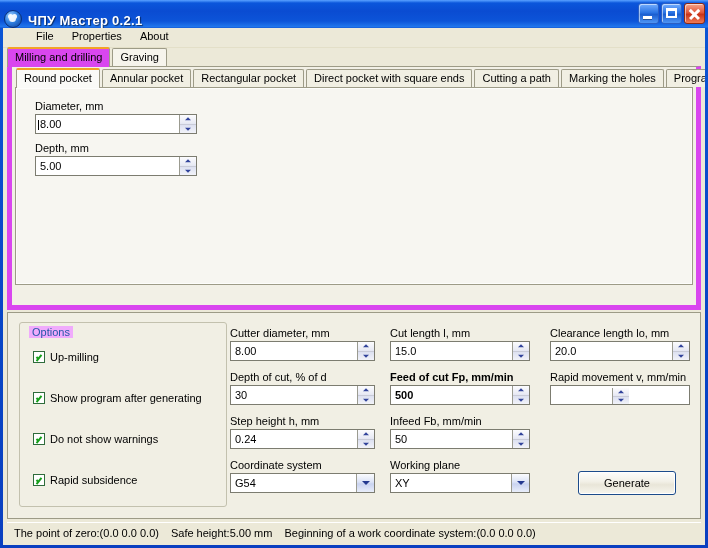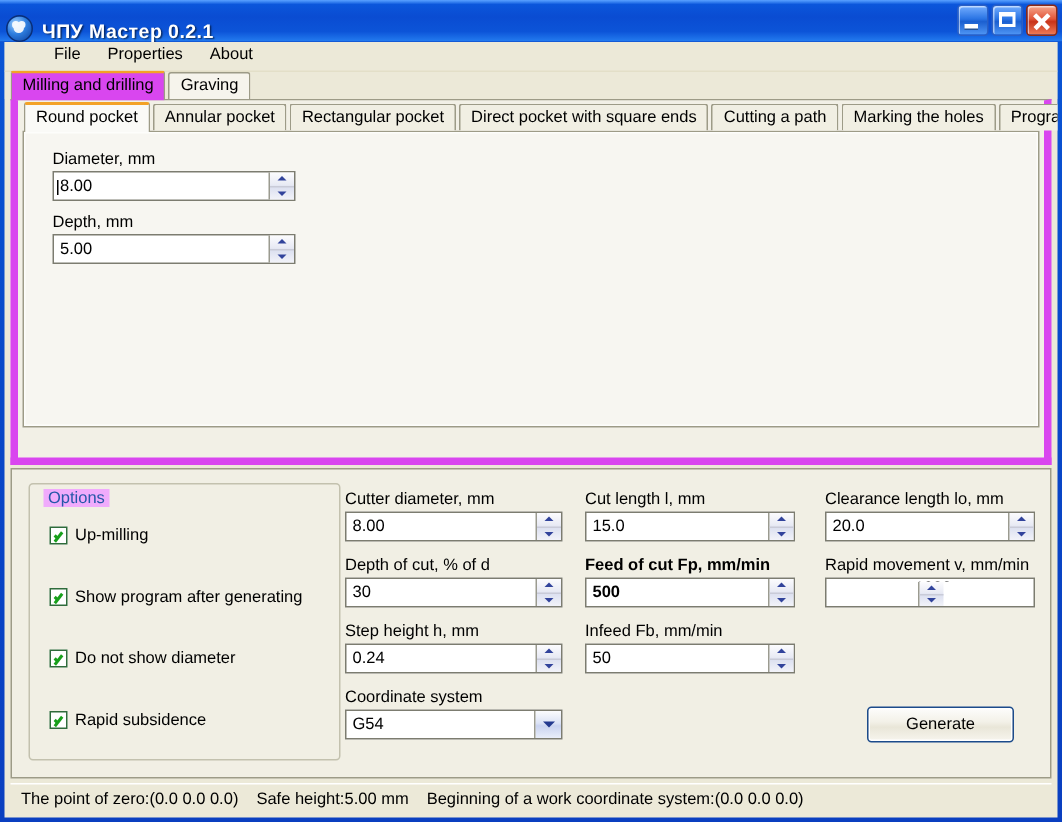--- a/index.html
+++ b/index.html
@@ -306,21 +306,21 @@
         <div class="chk-row" style="top:28px;">
           <span class="chkbox"></span>
           <span class="chk-label">Up-milling</span>
         </div>
         <div class="chk-row" style="top:69px;">
           <span class="chkbox"></span>
           <span class="chk-label">Show program after generating</span>
         </div>
         <div class="chk-row" style="top:110px;">
           <span class="chkbox"></span>
-          <span class="chk-label">Do not show diameter</span>
+          <span class="chk-label">Do not show warnings</span>
         </div>
         <div class="chk-row" style="top:151px;">
           <span class="chkbox"></span>
           <span class="chk-label">Rapid subsidence</span>
         </div>
       </div>
 
       <div class="field-block" style="left:222px;top:14px;width:145px;">
         <div class="flabel">Cutter diameter, mm</div>
         <div class="ctl" style="width:145px;">
@@ -412,20 +412,27 @@
             <div class="half">
                 <span class="arr up"></span>
               </div>
             <div class="half">
                 <span class="arr dn"></span>
               </div>
           </div>
         </div>
       </div>
 
+      <div class="field-block" style="left:382px;top:146px;width:140px;">
+        <div class="flabel">Working plane</div>
+        <div class="ctl" style="width:140px;">
+          <div class="val">XY</div>
+          <div class="combo-arrow"></div>
+        </div>
+      </div>
 
       <div class="field-block" style="left:542px;top:14px;width:140px;">
         <div class="flabel">Clearance length lo, mm</div>
         <div class="ctl" style="width:140px;">
           <div class="val">20.0</div>
           <div class="spin">
             <div class="half">
                 <span class="arr up"></span>
               </div>
             <div class="half">

